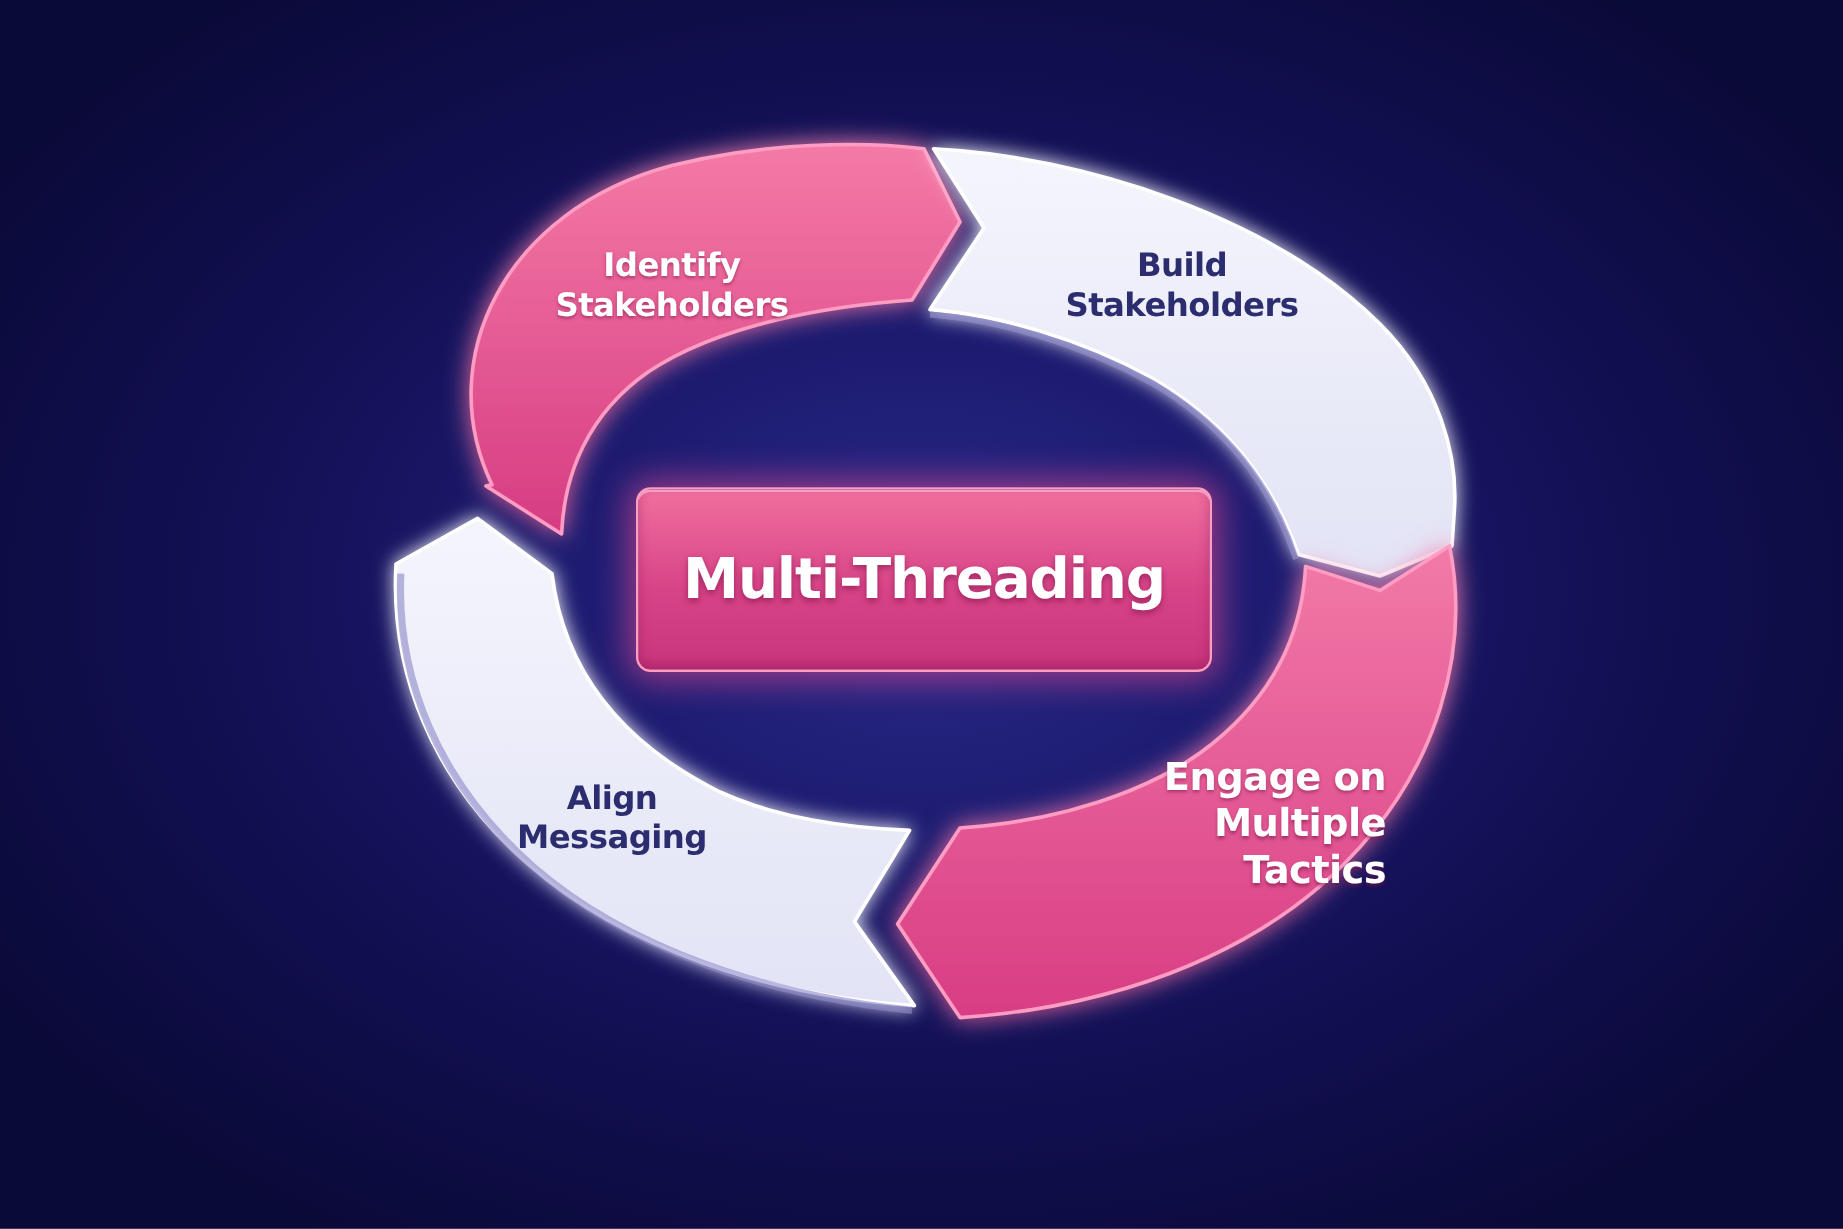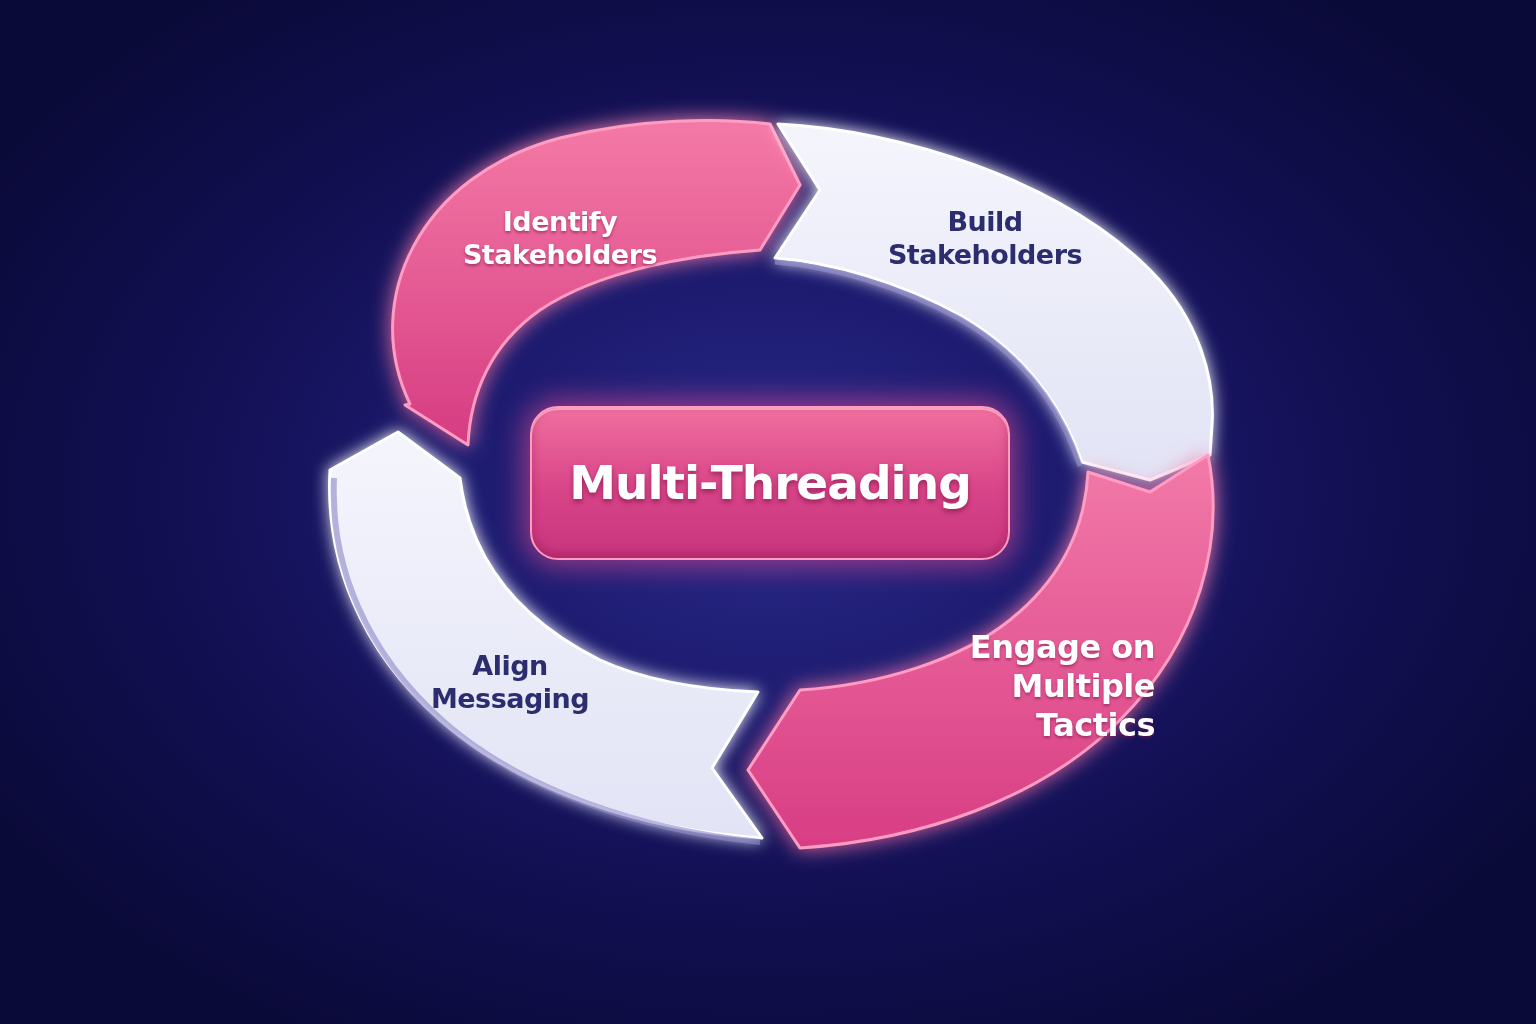--- a/index.html
+++ b/index.html
@@ -13,21 +13,21 @@
   .seg-label {
     position:absolute; text-align:center; font-weight:bold;
     font-family: "DejaVu Sans", sans-serif; line-height:1.22;
     letter-spacing:-0.5px;
   }
   .seg-label.on-pink { color:#ffffff; text-shadow: 0 2px 3px rgba(120,20,70,0.55); }
   .seg-label.on-white { color:#2b2d6e; }
   .seg-label span { display:block; }
   #center-box {
     position:absolute; left:530px; top:406px; width:476px; height:150px;
-    border-radius:28px;
+    border-radius:12px;
     background: linear-gradient(180deg, #f06f9e 0%, #d84488 55%, #c8357d 100%);
     border:2px solid #ff9cc0;
     box-shadow: 0 0 28px 6px rgba(255,80,150,0.55), inset 0 2px 0 rgba(255,200,220,0.6), inset 0 -4px 10px rgba(120,10,70,0.35);
     display:flex; flex-direction:row; align-items:center; justify-content:center;
   }
   #center-box span {
     color:#ffffff; font-weight:bold; font-size:47px; line-height:1.12;
     letter-spacing:-1px; text-shadow: 0 3px 5px rgba(110,10,60,0.55);
     font-family: "DejaVu Sans", sans-serif;
   }

